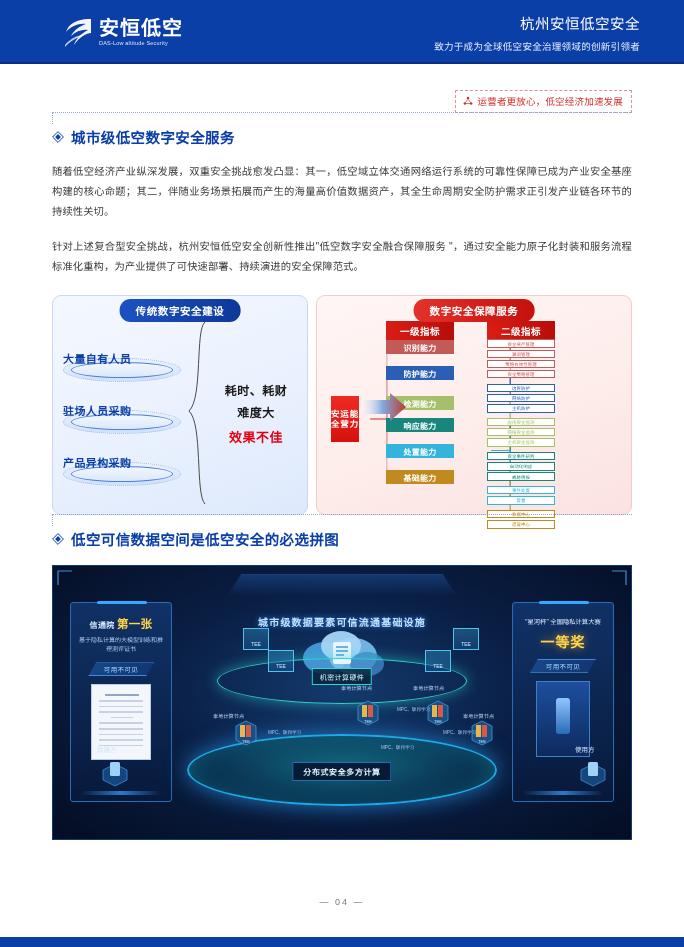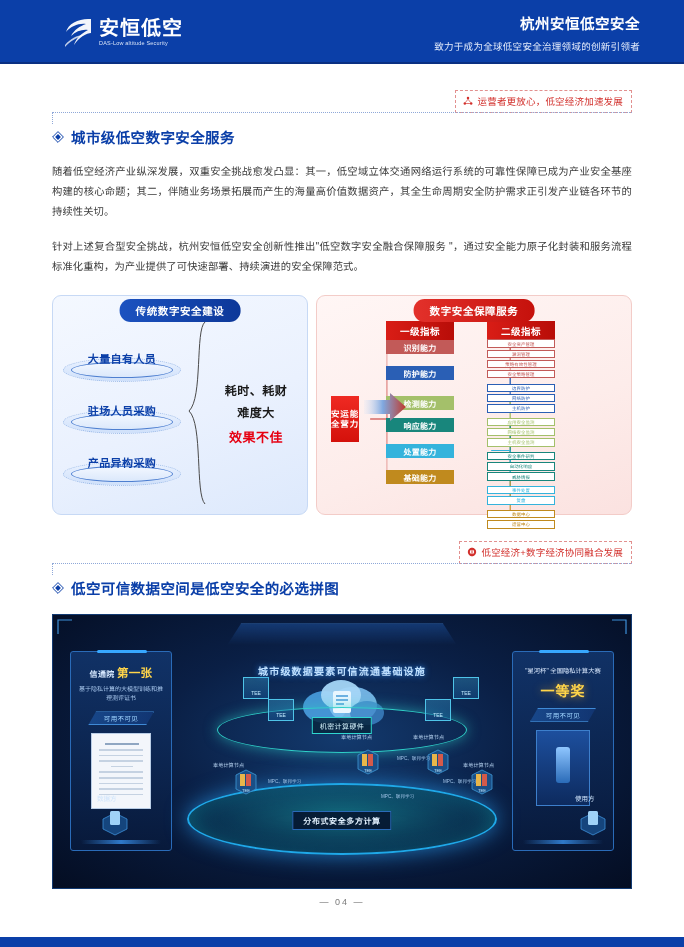--- a/index.html
+++ b/index.html
@@ -29,21 +29,21 @@
   .logo-cn {
     font-size: 20px; font-weight: bold; color: #fff;
     letter-spacing: 1px;
   }
   .logo-en {
     font-size: 5.5px; color: #d9e4f7; letter-spacing: 0.2px;
     margin-top: 3px;
   }
   .header-right { text-align: right; }
   .header-title {
-    font-size: 14.5px; font-weight: bold; color: #fff; letter-spacing: 0.5px;
+    font-size: 14.5px; font-weight: normal; color: #fff; letter-spacing: 0.5px;
   }
   .header-sub {
     font-size: 9.5px; color: #e4ecfb; margin-top: 6px; letter-spacing: 0.3px;
   }
   .header-underline {
     position: absolute; left: 0; right: 0; bottom: 0;
     height: 2px; background: #0a2f82;
   }
 
   
@@ -147,21 +147,20 @@
   }
   .cyl-ellipse-inner {
     position: absolute; left: 8px; top: 12px;
     width: 102px; height: 16px;
     border-radius: 50%;
     border: 1px solid #4e7fd0;
     background: linear-gradient(180deg,#f2f7ff,#dbe8fb);
   }
   .cyl-label {
     position: absolute; left: 0; top: 0; width: 118px;
-    text-align: center;
     font-size: 11px; font-weight: bold; color: #0b3fa8;
     letter-spacing: 0.4px;
     z-index: 3;
   }
   .left-brace { width: 26px; position: relative; }
   .left-mid {
     flex: 1; display: flex; flex-direction: column;
     align-items: center; justify-content: center; gap: 5px;
     padding-right: 6px;
   }
@@ -615,30 +614,20 @@
               <span>数据中心</span>
             </div>
             <div class="sub2" style="top: 201.7px; border: 0.7px solid rgb(192, 138, 30); color: rgb(192, 138, 30);">
               <span>运营中心</span>
             </div>
           </div>
       </div>
     </div>
   </div>
 
-  <div class="tag-row">
-    <div class="tag-pill">
-      <svg class="tag-icon" viewBox="0 0 12 12">
-        <circle cx="6" cy="6" r="5" fill="#d2302c"></circle>
-        <circle cx="6" cy="6" r="2.6" fill="#fff"></circle>
-        <rect x="5.4" y="1" width="1.2" height="10" fill="#d2302c"></rect>
-      </svg>
-      <span>低空经济+数字经济协同融合发展</span>
-    </div>
-  </div>
   <div class="dotted-rule"></div>
 
   <div class="sec-head">
     <svg class="sec-diamond" viewBox="0 0 12 12">
       <path d="M6 0.6 L11.4 6 L6 11.4 L0.6 6 Z" fill="none" stroke="#0b3fa8" stroke-width="1"></path>
       <path d="M6 3.1 L8.9 6 L6 8.9 L3.1 6 Z" fill="#0b3fa8"></path>
     </svg>
     <span class="sec-title">低空可信数据空间是低空安全的必选拼图</span>
   </div>
 

